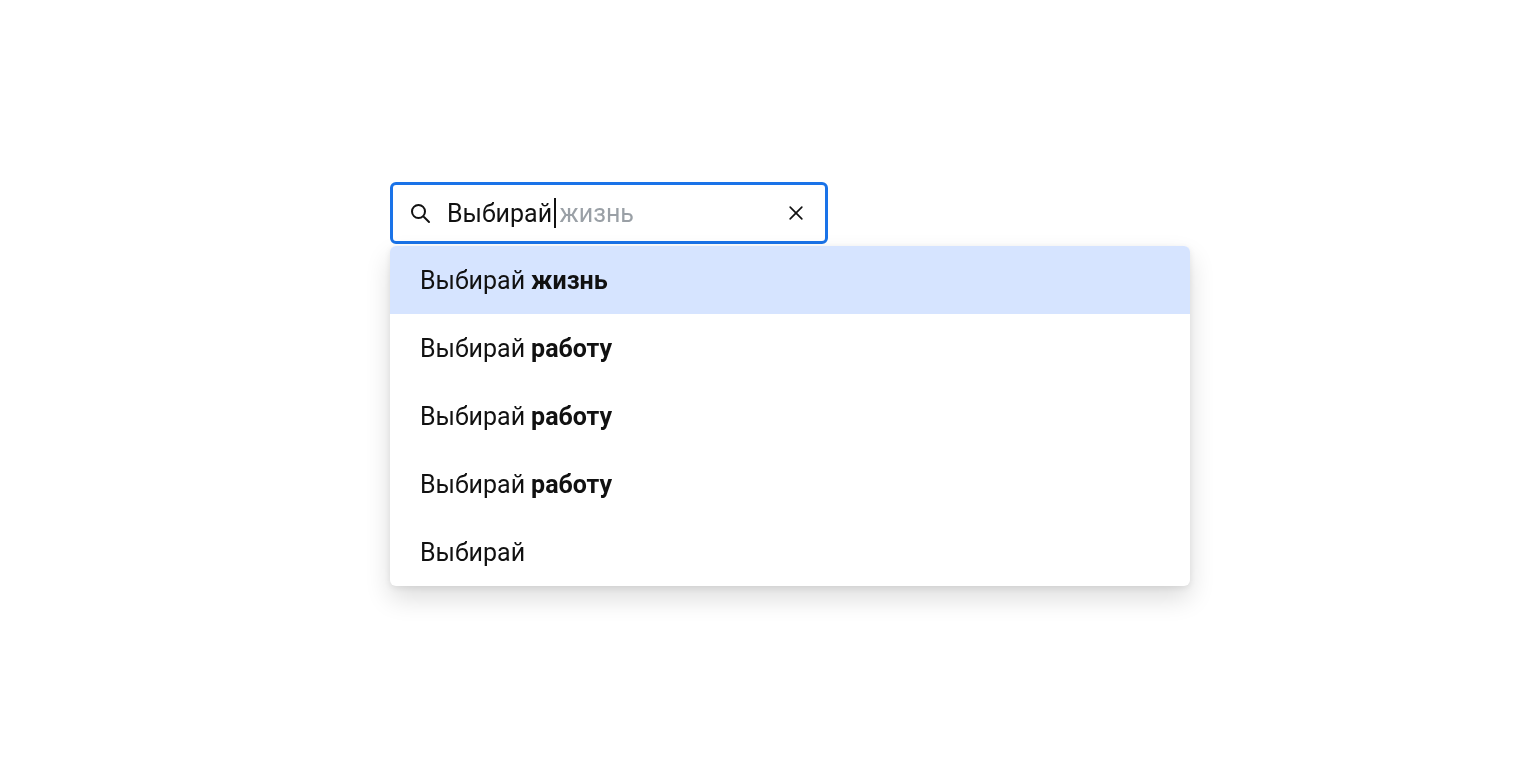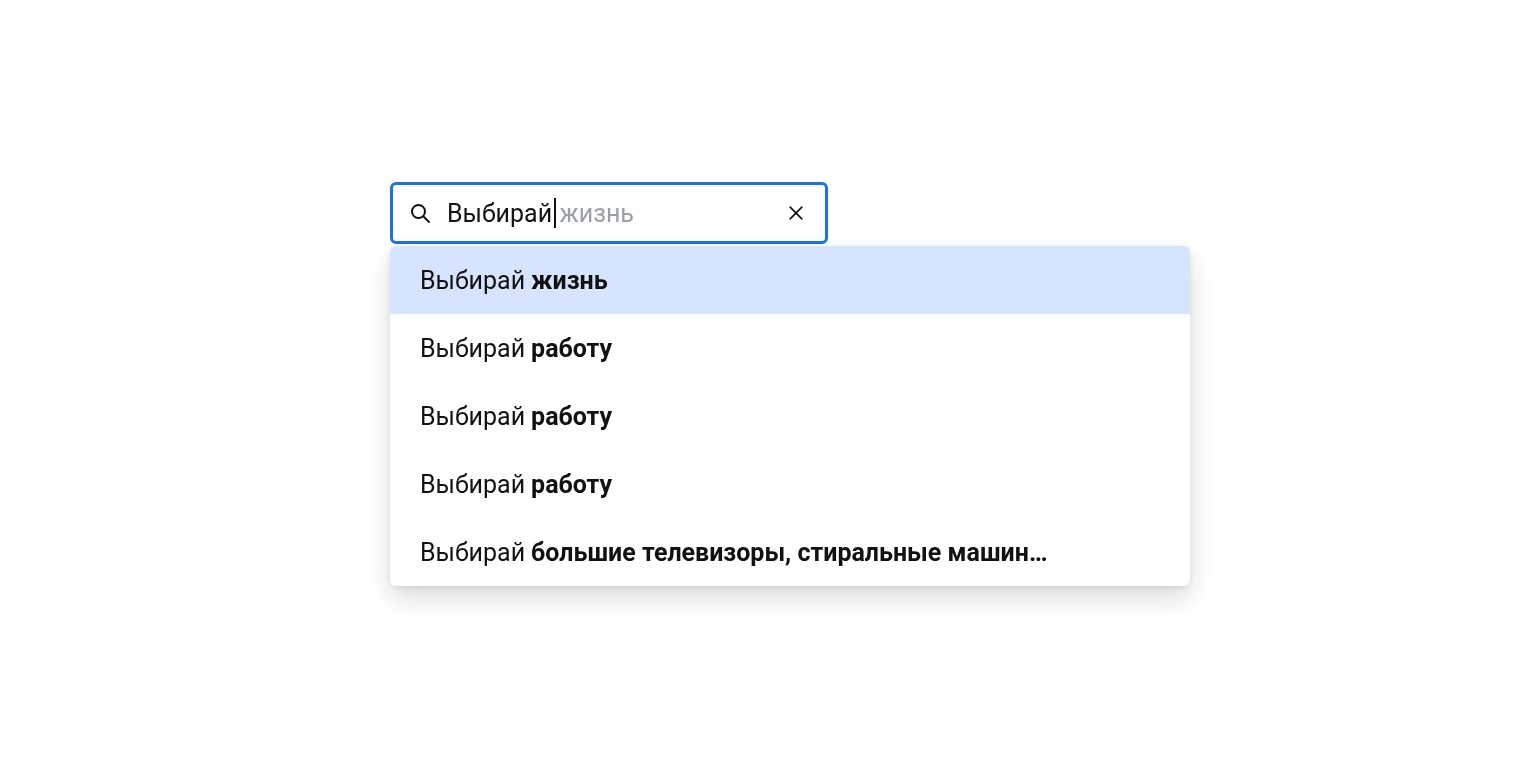--- a/index.html
+++ b/index.html
@@ -107,17 +107,16 @@
     <div class="item">
       <span class="p">Выбирай</span>
       <span class="b">работу</span>
     </div>
     <div class="item">
       <span class="p">Выбирай</span>
       <span class="b">работу</span>
     </div>
     <div class="item">
       <span class="p">Выбирай</span>
-      <span class="b">большие телевизоры, стиральные машин…</span>
     </div>
   </div>
 
 </div>
 
 </body></html>

